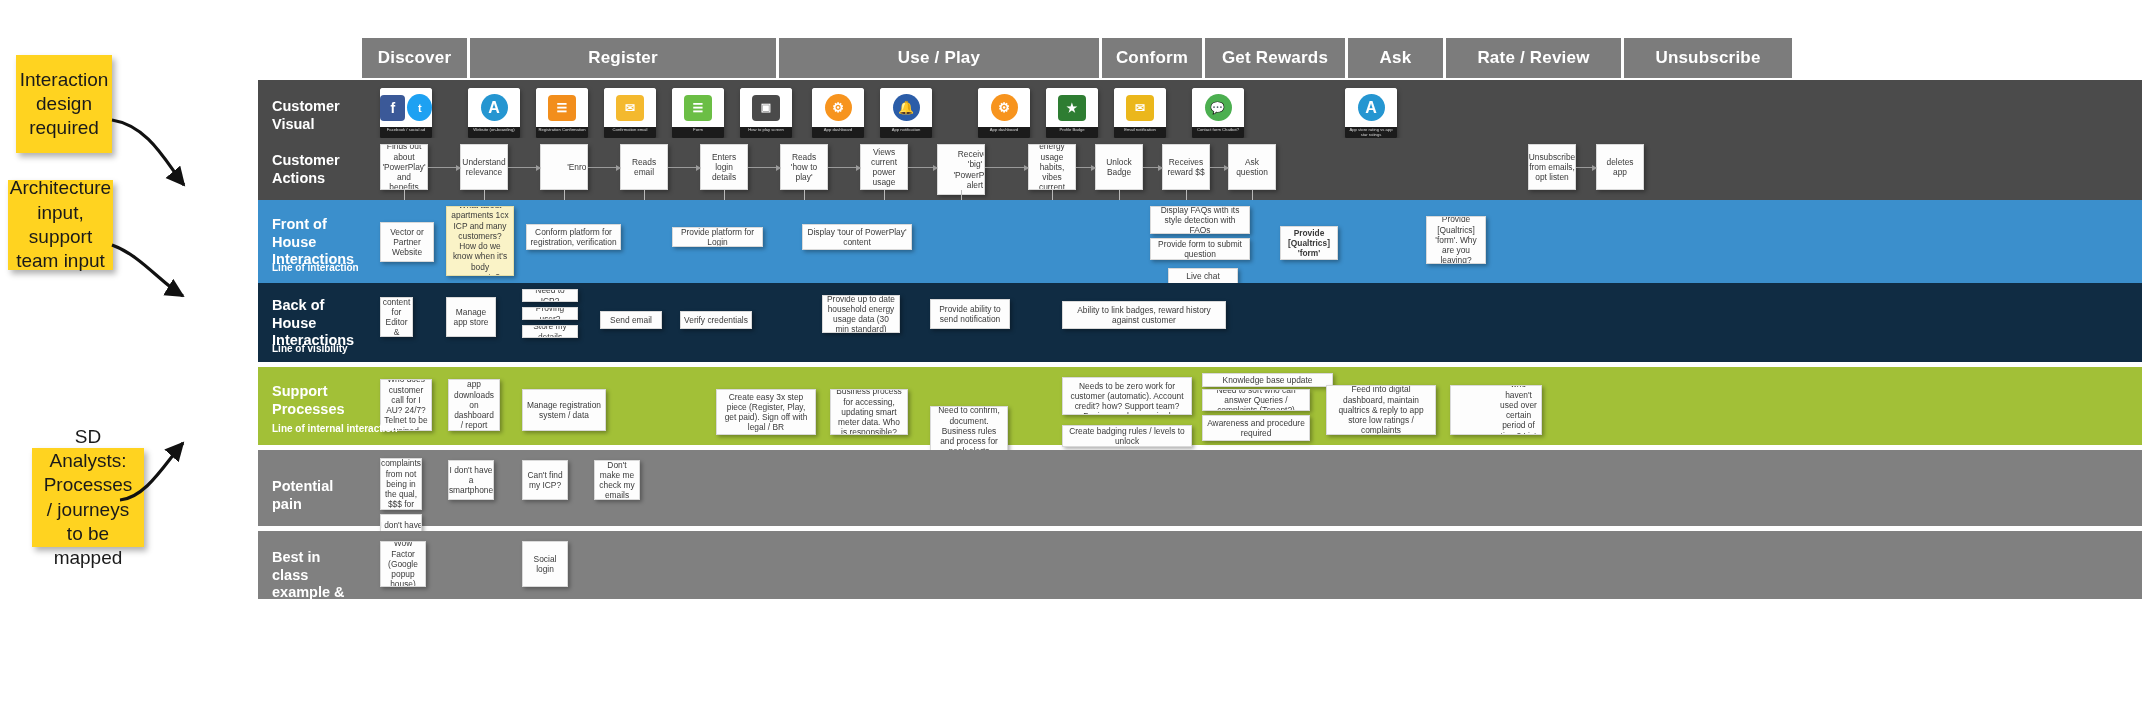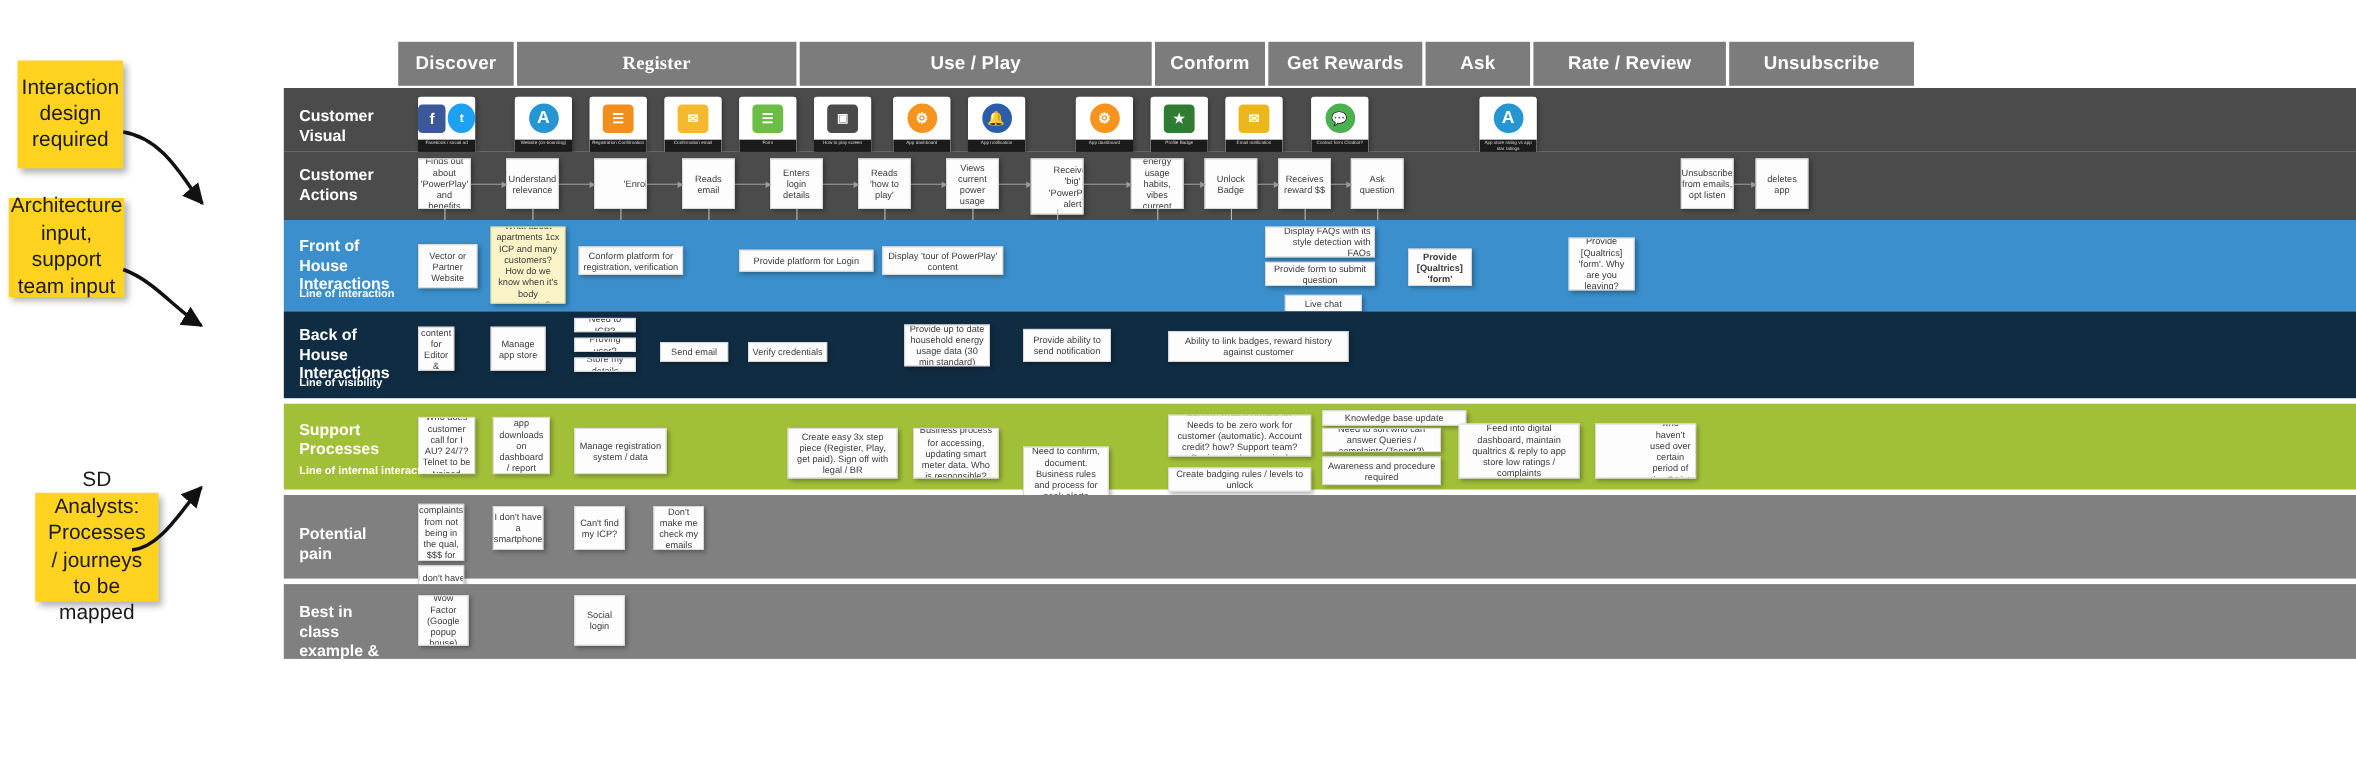--- a/index.html
+++ b/index.html
@@ -192,21 +192,21 @@
         <path d="M0,0 L6,3 L0,6 z" fill="#111"></path>
       </marker>
     </defs>
     <path d="M112,120 C150,126 168,166 184,185" stroke="#111" stroke-width="3.2" fill="none" marker-end="url(#ah)"></path>
     <path d="M112,245 C140,255 160,282 183,296" stroke="#111" stroke-width="3.2" fill="none" marker-end="url(#ah)"></path>
     <path d="M120,500 C146,498 166,462 183,443" stroke="#111" stroke-width="3.2" fill="none" marker-end="url(#ah)"></path>
   </svg>
 
   <div class="phase-tabs" id="phase-tabs">
       <div class="phase-tab" style="width: 105px;">Discover</div>
-      <div class="phase-tab" style="width: 254px; font-family: Liberation Serif, serif;">Register</div>
+      <div class="phase-tab" style="width: 306px;">Register</div>
       <div class="phase-tab" style="width: 320px;">Use / Play</div>
       <div class="phase-tab" style="width: 100px;">Conform</div>
       <div class="phase-tab" style="width: 140px;">Get Rewards</div>
       <div class="phase-tab" style="width: 95px;">Ask</div>
       <div class="phase-tab" style="width: 175px;">Rate / Review</div>
       <div class="phase-tab" style="width: 168px;">Unsubscribe</div>
     </div>
 
   <div class="board">
 
@@ -339,23 +339,23 @@
         </div>
     </div>
 
     <div class="row r-foh" id="row-front_of_house" style="height:83px">
       <div class="row-label" style="top:16px;width:88px">Front of House Interactions</div>
       <div class="row-subline" style="top:62px">Line of interaction</div>
       <div class="cells">
           <div class="note" style="left: 122px; top: 22px; width: 54px; height: 40px;">Vector or Partner Website</div>
           <div class="note yellow" style="left: 188px; top: 6px; width: 68px; height: 70px;">What about apartments 1cx ICP and many customers? How do we know when it's body corporate?</div>
           <div class="note" style="left: 268px; top: 24px; width: 95px; height: 26px;">Conform platform for registration, verification</div>
-          <div class="note" style="left: 414px; top: 27px; width: 122px; height: 20px;">Provide platform for Login</div>
+          <div class="note" style="left: 414px; top: 27px; width: 91px; height: 20px;">Provide platform for Login</div>
           <div class="note" style="left: 544px; top: 24px; width: 110px; height: 26px;">Display 'tour of PowerPlay' content</div>
-          <div class="note" style="left: 892px; top: 6px; width: 100px; height: 28px; text-align: right;">Display FAQs with its style detection with FAQs</div>
+          <div class="note" style="left: 892px; top: 6px; width: 100px; height: 28px;">Display FAQs with its style detection with FAQs</div>
           <div class="note" style="left: 892px; top: 38px; width: 100px; height: 22px;">Provide form to submit question</div>
           <div class="note" style="left: 910px; top: 68px; width: 70px; height: 16px;">Live chat</div>
           <div class="note" style="left: 1022px; top: 26px; width: 58px; height: 34px; font-weight: bold;">Provide [Qualtrics] 'form'</div>
           <div class="note" style="left: 1168px; top: 16px; width: 60px; height: 48px;">Provide [Qualtrics] 'form'. Why are you leaving?</div>
         </div>
     </div>
 
     <div class="row r-boh" id="row-back_of_house" style="height:79px">
       <div class="row-label" style="top:14px;width:88px">Back of House Interactions</div>
       <div class="row-subline" style="top:60px">Line of visibility</div>

